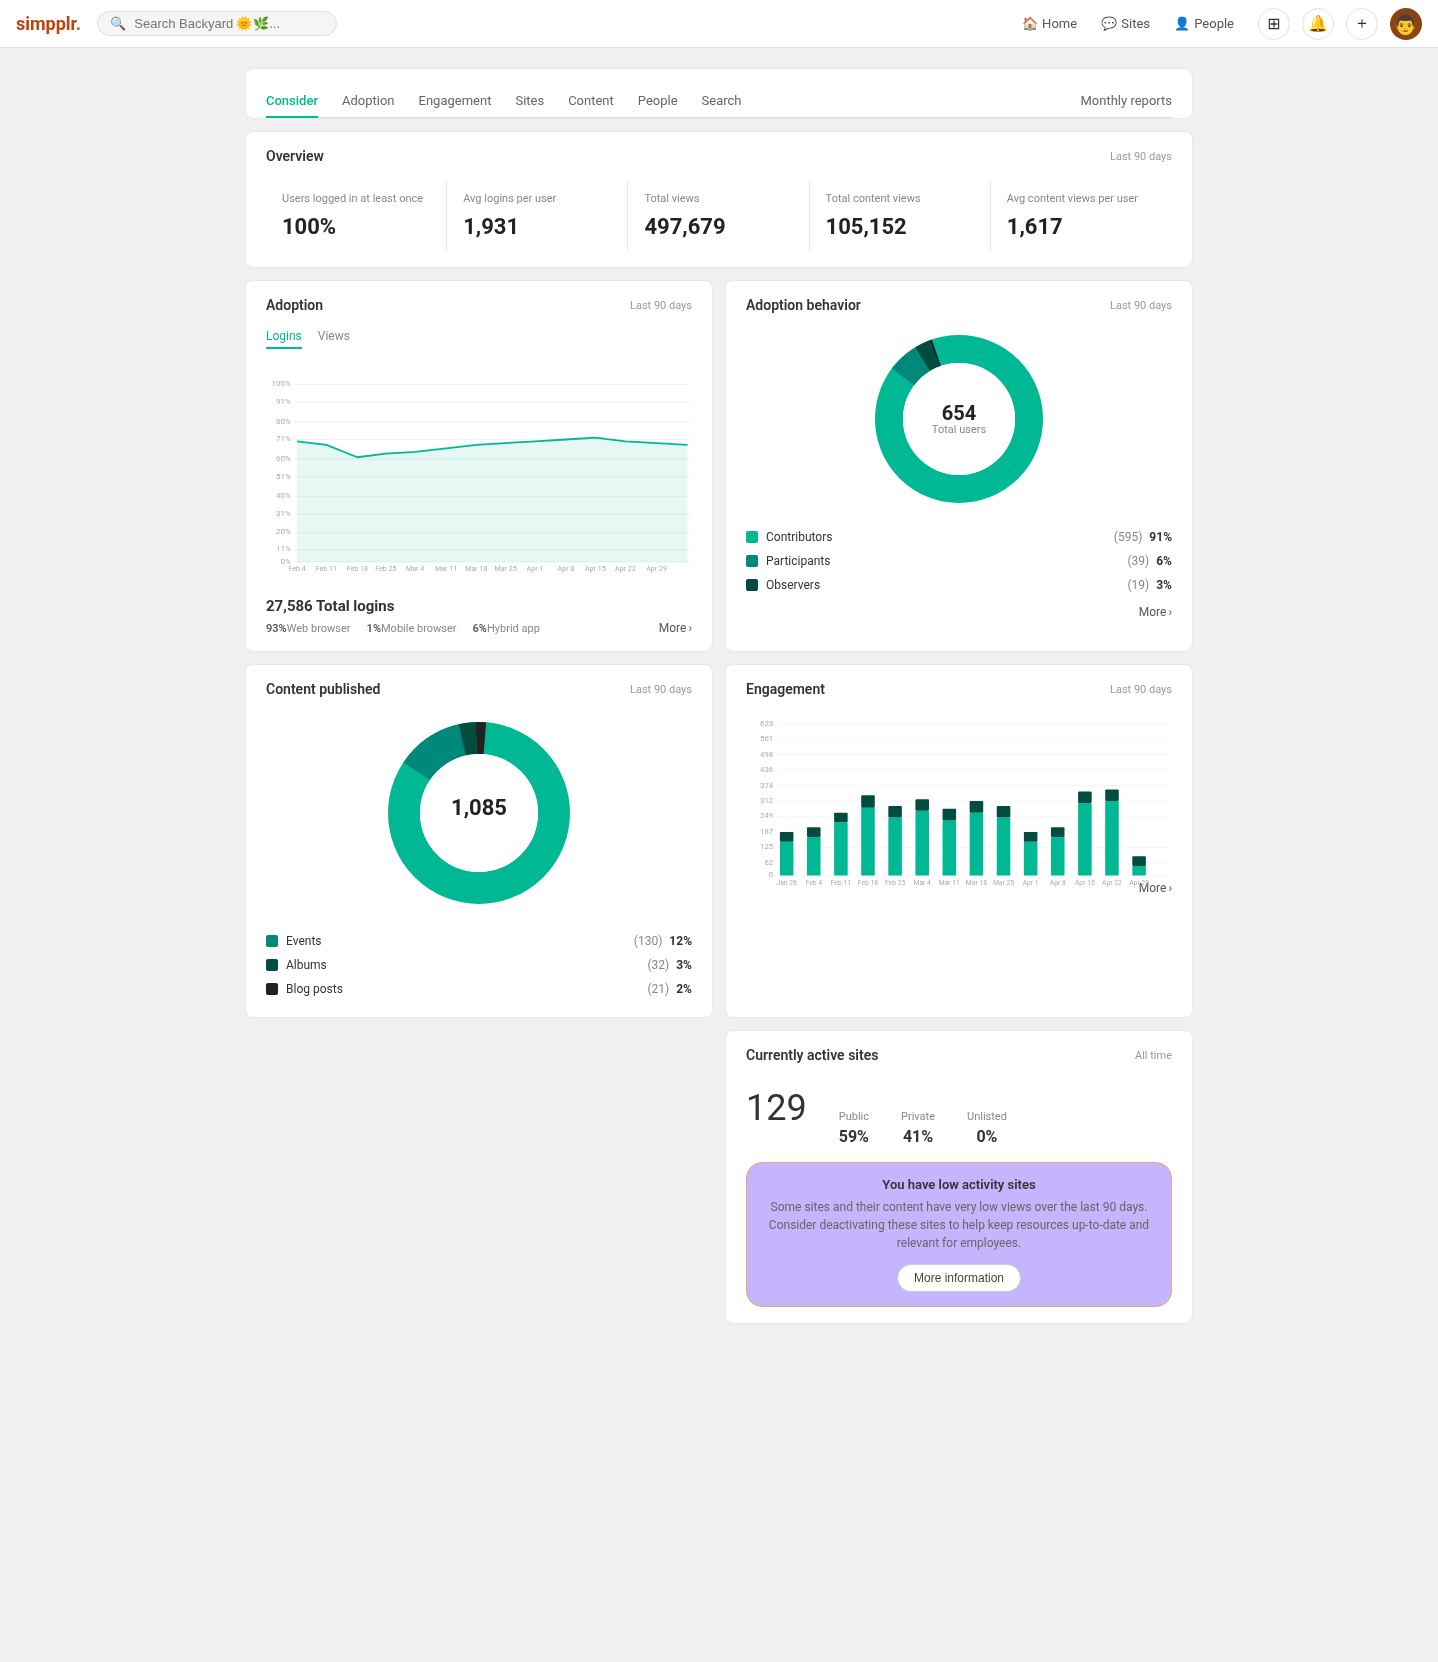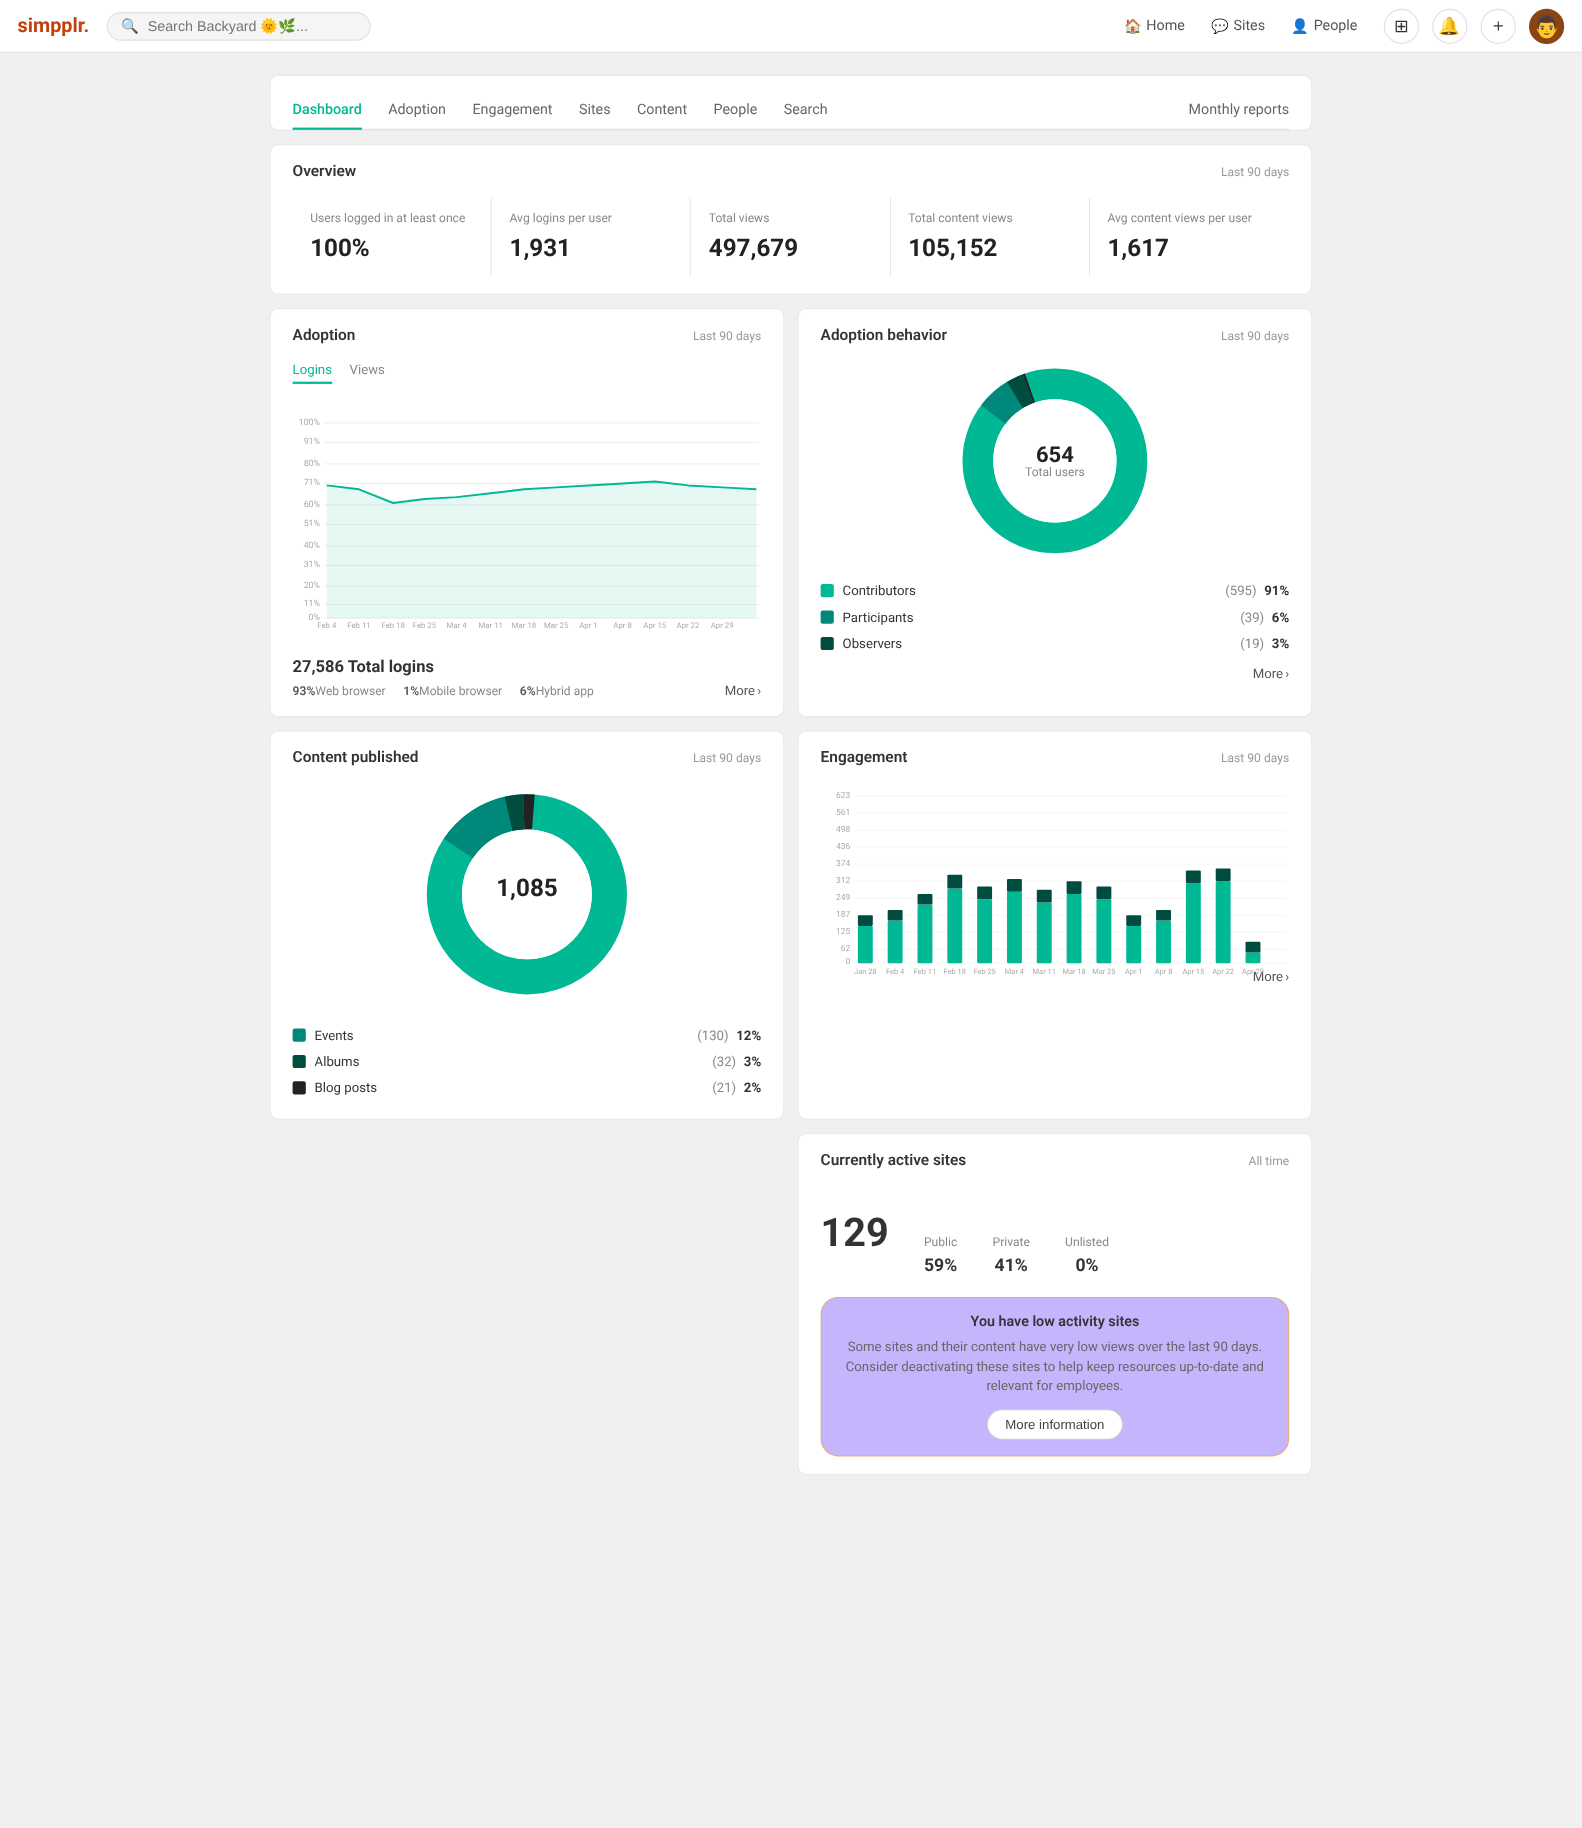--- a/index.html
+++ b/index.html
@@ -61,21 +61,21 @@
     .legend-left { display: flex; align-items: center; gap: 8px; }
     .legend-dot { width: 12px; height: 12px; border-radius: 2px; flex-shrink: 0; }
     .legend-count { color: #888; margin-right: 4px; }
     .legend-pct { font-weight: 700; }
     .chart-footer-right { display: flex; justify-content: flex-end; margin-top: 8px; }
 
     
     .bar-chart-container { position: relative; height: 160px; margin: 8px 0; }
 
     
-    .sites-count { font-size: 36px; font-weight: 700; margin: 21px 0; }
+    .sites-count { font-size: 36px; font-weight: 400; margin: 8px 0; }
     .site-stat-label { font-size: 11px; color: #888; margin-bottom: 4px; }
     .site-stat-value { font-size: 16px; font-weight: 700; }
     .alert-box { border: 1px solid #e8a87c; border-radius: 16px; padding: 14px 16px; text-align: center; background: #c4b5fd; }
     .alert-title { font-size: 13px; font-weight: 600; color: #333; margin-bottom: 6px; }
     .alert-desc { font-size: 12px; color: #666; line-height: 1.5; margin-bottom: 12px; }
     .alert-btn { border: 1px solid #ccc; border-radius: 20px; padding: 6px 16px; background: #fff; font-size: 12px; cursor: pointer; color: #444; }
 
     
     .active-sites-top { display: flex; align-items: baseline; gap: 32px; margin-bottom: 16px; }
     .active-sites-right { display: flex; gap: 32px; }
@@ -124,21 +124,21 @@
         <span style="font-size:20px;">👨</span>
       </div>
     </div>
   </nav>
 </header>
 
 <div class="main">
 
   <div class="analytics-header">
     <div class="tabs">
-      <div class="tab active">Dashboard</div>
+      <div class="tab active">Consider</div>
       <div class="tab">Adoption</div>
       <div class="tab">Engagement</div>
       <div class="tab">Sites</div>
       <div class="tab">Content</div>
       <div class="tab">People</div>
       <div class="tab">Search</div>
       <div class="tab-right">Monthly reports</div>
     </div>
   </div>
 

